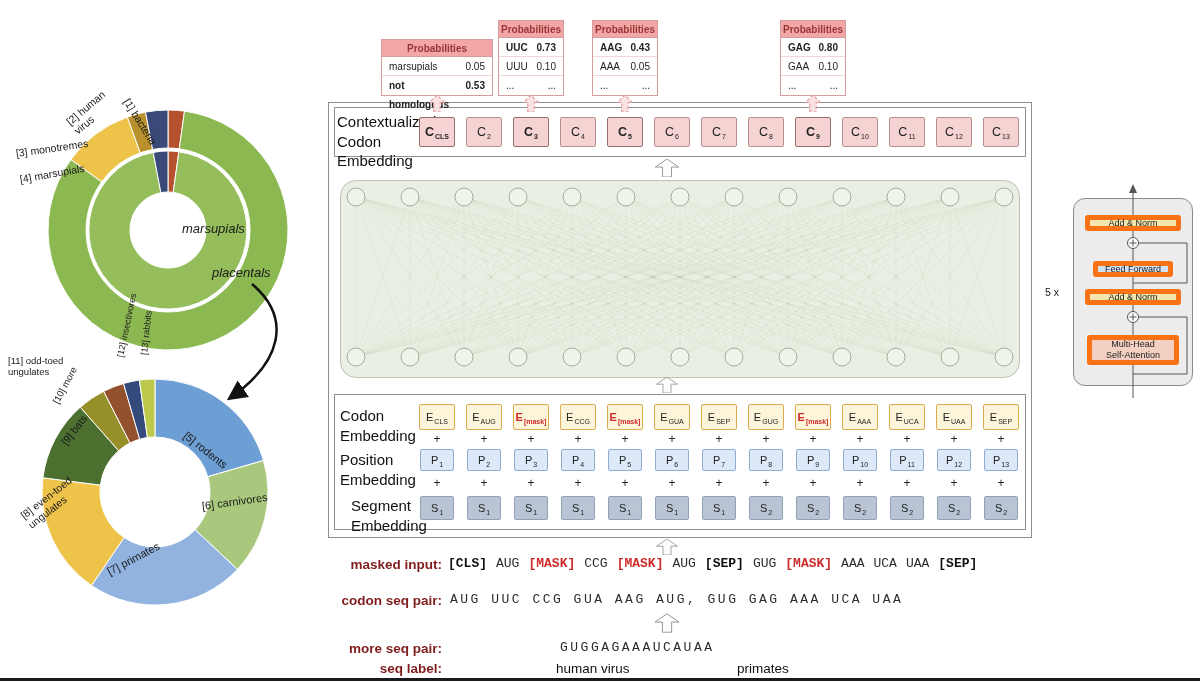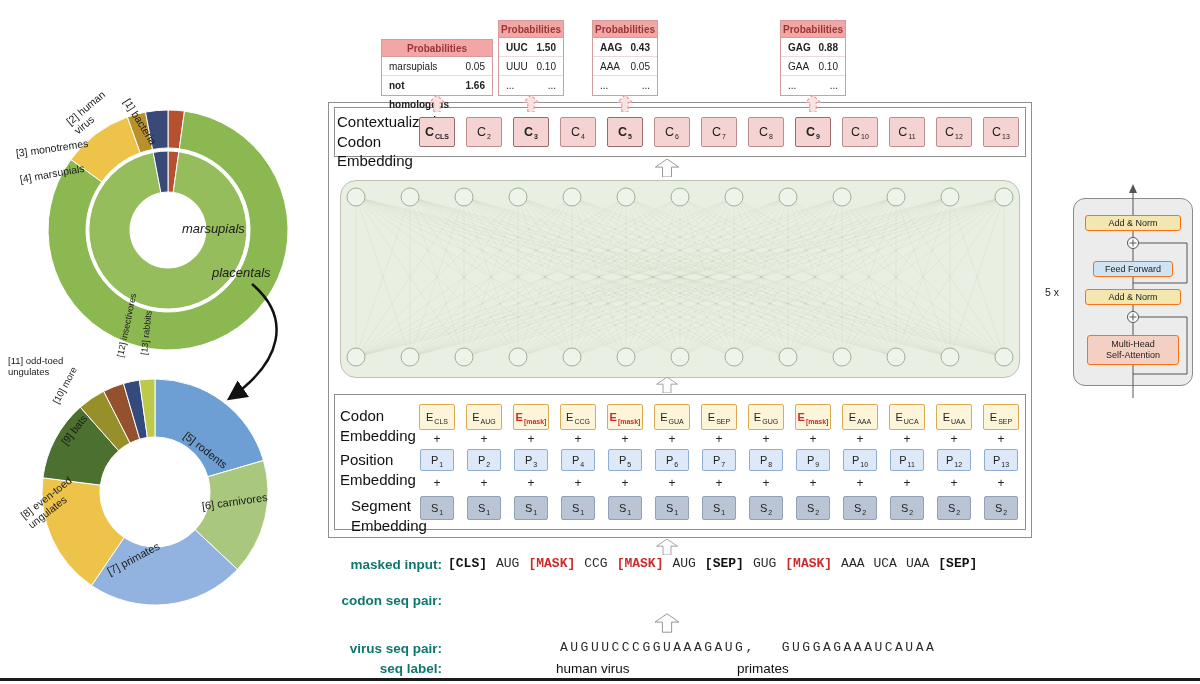--- a/index.html
+++ b/index.html
@@ -20,28 +20,28 @@
   .p-cell{background:#dde9f8;border-color:#8fadd1;font-size:11px}
   .s-cell{background:#b9c5d5;border-color:#92a1b5;font-size:11px}
   .plus{position:absolute;transform:translateX(-50%);font-size:12px;color:#222;line-height:14px}
   .chart-label{position:absolute;color:#1a1a1a;white-space:pre-line;line-height:1.12;transform-origin:0 50%}
   .chart-label.italic{font-style:italic}
   .prob-table{position:absolute;border:1px solid #d49c9c;background:#fff;font-size:10px;color:#222}
   .prob-header{background:#f3a6a6;color:#9a3535;text-align:center;height:17px;line-height:17px;font-weight:600;border-bottom:1px solid #d49c9c}
   .prow{display:flex;justify-content:space-between;height:19px;line-height:19px;padding:0 7px;border-bottom:1px solid #f0d8d8}
   .prow:last-child{border-bottom:none}
   .prow.bold{font-weight:700}
-  .io-label{position:absolute;font-size:13.5px;font-weight:700;color:#0f766e;text-align:right}
+  .io-label{position:absolute;font-size:13.5px;font-weight:700;color:#7f1d1d;text-align:right}
   .mono{font-family:Liberation Mono, monospace;font-size:13px;color:#2b2b2b}
   #masked-tokens{position:absolute;display:flex;gap:9px}
   .tok-plain{color:#2b2b2b}
   .tok-special{font-weight:700;color:#111}
   .tok-mask{font-weight:700;color:#cc2b2b}
   .up-arrow{position:absolute}
-  .tb-box{position:absolute;border:1px solid #f97316;border-radius:3px;display:flex;align-items:center;justify-content:center;font-size:9px;color:#222;text-align:center;line-height:1.2;white-space:pre-line}
+  .tb-box{position:absolute;border:5px solid #f97316;border-radius:3px;display:flex;align-items:center;justify-content:center;font-size:9px;color:#222;text-align:center;line-height:1.2;white-space:pre-line}
   #tb-panel{position:absolute;background:#ececec;border:1px solid #8a8a8a;border-radius:12px}
   #tb-repeat{position:absolute;font-size:10.5px;color:#222}
 </style>
 </head>
 <body>
 
 <div id="page">
 
   <svg id="chart-svg" class="abs" style="left:0;top:0" width="1200" height="684">
     <defs>
@@ -308,24 +308,24 @@
       <span class="tok-special">[SEP]</span>
       <span class="tok-plain">GUG</span>
       <span class="tok-mask">[MASK]</span>
       <span class="tok-plain">AAA</span>
       <span class="tok-plain">UCA</span>
       <span class="tok-plain">UAA</span>
       <span class="tok-special">[SEP]</span>
     </div>
 
   <div class="io-label" style="left:280px;top:593px;width:162px">codon seq pair:</div>
-
-  <div class="io-label" style="left:280px;top:641px;width:162px">virus seq pair:</div>
+  <div class="mono abs" style="left:450px;top:592px;letter-spacing:2.5px">AUG UUC CCG GUA AAG AUG,  GUG GAG AAA UCA UAA</div>
+
+  <div class="io-label" style="left:280px;top:641px;width:162px">more seq pair:</div>
   <div class="abs" style="left:560px;top:640px;display:flex;gap:26px">
-    <span class="mono" style="letter-spacing:2.5px">AUGUUCCCGGUAAAGAUG,</span>
     <span class="mono" style="letter-spacing:2.5px">GUGGAGAAAUCAUAA</span>
   </div>
 
   <div class="io-label" style="left:280px;top:661px;width:162px">seq label:</div>
   <div class="abs" style="left:556px;top:661px;font-size:13.5px;color:#111">human virus</div>
   <div class="abs" style="left:737px;top:661px;font-size:13.5px;color:#111">primates</div>
 
   <div id="tb-panel" style="left:1073px;top:198px;width:120px;height:188px"></div>
   <svg class="abs" style="left:1040px;top:180px" width="160" height="230">
     <line x1="93" y1="218" x2="93" y2="8" stroke="#555"></line>
@@ -582,31 +582,31 @@
     <div class="plus" style="left: 954px; top: 476px; position: absolute;">+</div>
     <div class="plus" style="left: 1001px; top: 476px; position: absolute;">+</div>
     <div class="prob-table" style="left: 381px; top: 39px; width: 112px; position: absolute;">
       <div class="prob-header">Probabilities</div>
       <div class="prow">
         <span>marsupials</span>
         <span>0.05</span>
       </div>
       <div class="prow bold">
         <span>not homologous</span>
-        <span>1.66</span>
+        <span>0.53</span>
       </div>
     </div>
     <svg width="16" height="17" viewBox="0 0 14 16" style="position: absolute; left: 429px; top: 95px;">
       <polygon points="4,16 4,7 0,7 7,0 14,7 10,7 10,16" fill="#fbe2e2" stroke="#e09494" stroke-dasharray="3 2"></polygon>
     </svg>
     <div class="prob-table" style="left: 498px; top: 20px; width: 66px; position: absolute;">
       <div class="prob-header">Probabilities</div>
       <div class="prow bold">
         <span>UUC</span>
-        <span>1.50</span>
+        <span>0.73</span>
       </div>
       <div class="prow">
         <span>UUU</span>
         <span>0.10</span>
       </div>
       <div class="prow">
         <span>...</span>
         <span>...</span>
       </div>
     </div>
@@ -628,21 +628,21 @@
         <span>...</span>
       </div>
     </div>
     <svg width="16" height="17" viewBox="0 0 14 16" style="position: absolute; left: 617px; top: 95px;">
       <polygon points="4,16 4,7 0,7 7,0 14,7 10,7 10,16" fill="#fbe2e2" stroke="#e09494" stroke-dasharray="3 2"></polygon>
     </svg>
     <div class="prob-table" style="left: 780px; top: 20px; width: 66px; position: absolute;">
       <div class="prob-header">Probabilities</div>
       <div class="prow bold">
         <span>GAG</span>
-        <span>0.88</span>
+        <span>0.80</span>
       </div>
       <div class="prow">
         <span>GAA</span>
         <span>0.10</span>
       </div>
       <div class="prow">
         <span>...</span>
         <span>...</span>
       </div>
     </div>

